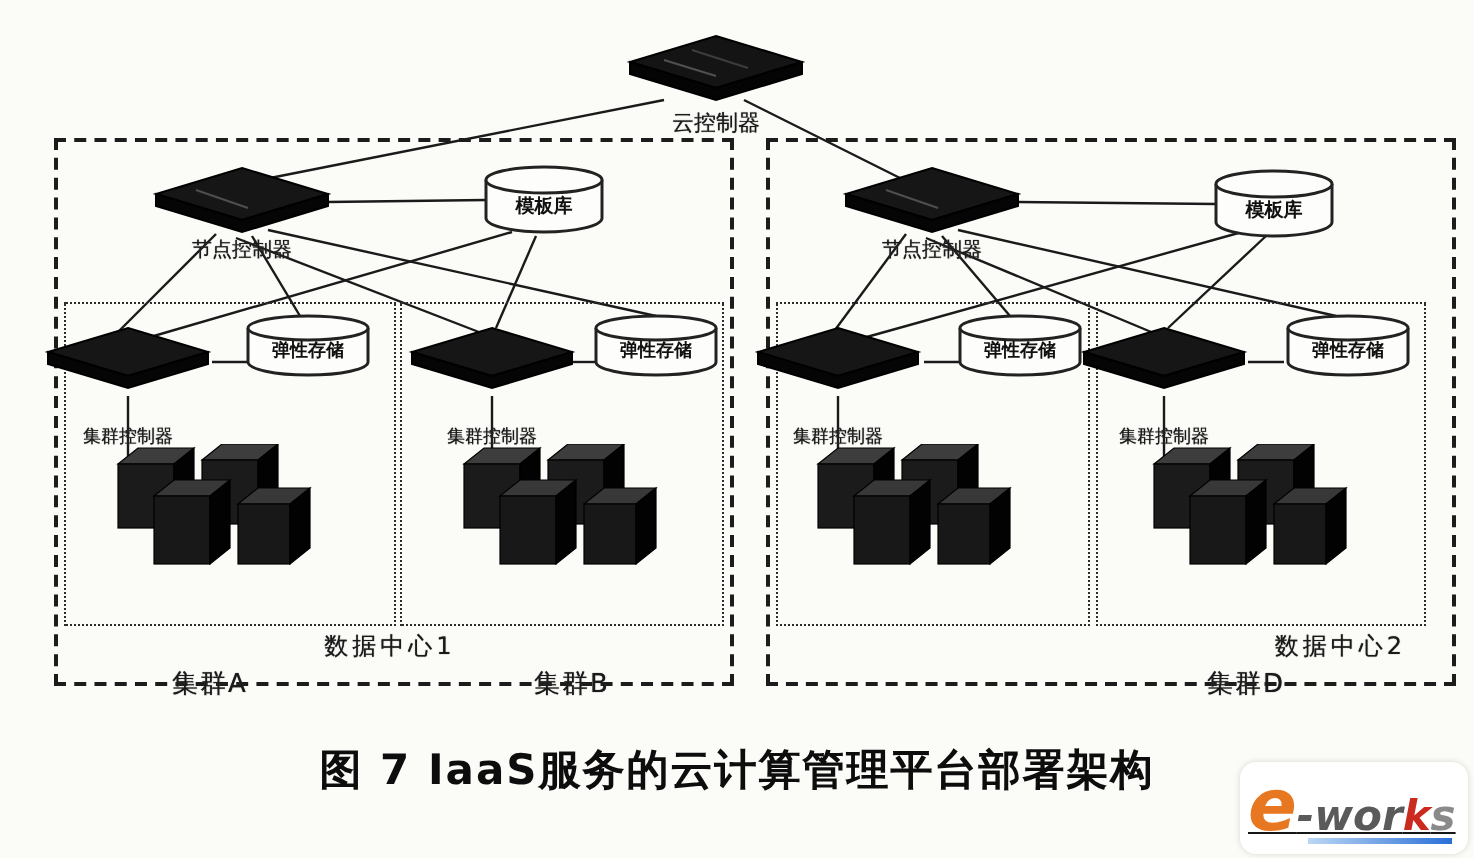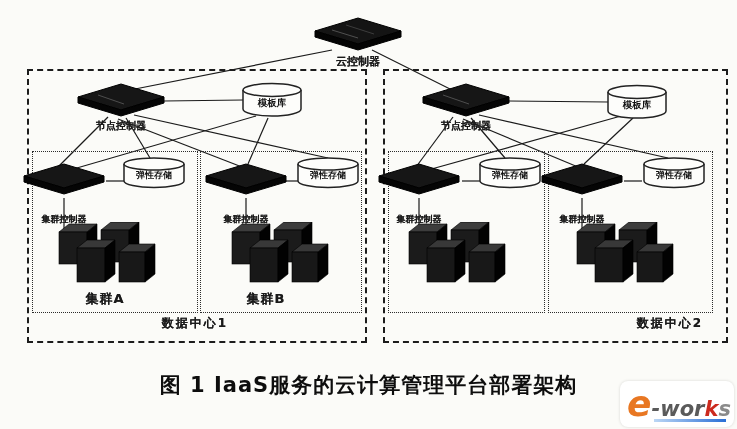--- a/index.html
+++ b/index.html
@@ -2,32 +2,32 @@
 <html><head>
 <meta charset="utf-8">
 <style>
   html,body{margin:0;padding:0;background:#fff;}
   .page{position:relative;width:737px;height:429px;background:#fbfbf8;overflow:hidden;
         font-family:"DejaVu Sans","Liberation Sans",sans-serif;color:#161616;}
   .wires{position:absolute;left:0;top:0;z-index:1;}
   .dc-box{position:absolute;border:2px dashed #1c1c1c;z-index:2;}
   .inner-box{position:absolute;border:1.6px dotted #2c2c2c;z-index:2;}
   .shape{position:absolute;z-index:3;}
-  .lbl{position:absolute;z-index:4;font-weight:bold;text-align:center;
+  .lbl{position:absolute;z-index:4;font-weight:normal;text-align:center;
        color:#1a1a1a;text-shadow:0 0 .5px #444;line-height:1.1;}
   .lbl-cloud{font-size:11px;}
   .lbl-node{font-size:10px;}
   .lbl-cc{font-size:9px;margin-top:15px;}
-  .lbl-cluster{font-size:13px;letter-spacing:1px;}
+  .lbl-cluster{font-size:13px;letter-spacing:1px;margin-top:44px;}
   .lbl-dc{font-size:12px;letter-spacing:2px;}
   .caption{position:absolute;left:0;top:371px;width:737px;text-align:center;z-index:5;
            font-weight:bold;font-size:21px;letter-spacing:1px;color:#0d0d0d;}
   .logo{position:absolute;left:620px;top:381px;width:114px;height:46px;z-index:6;
         background:#ffffff;border-radius:8px;box-shadow:0 0 3px rgba(0,0,0,.15);
-        display:flex;align-items:center;justify-content:center;padding-left:4px;box-sizing:border-box;}
+        display:flex;align-items:center;justify-content:flex-start;padding-left:4px;box-sizing:border-box;text-decoration:underline;}
   .logo-text{font-style:italic;font-weight:bold;white-space:nowrap;line-height:1;}
   .logo-e{color:#e87722;font-size:36px;}
   .logo-p1{color:#5a5a5a;font-size:21px;}
   .logo-p2{color:#cc2a1e;font-size:21px;}
   .logo-p3{color:#8a8a8a;font-size:21px;}
   .logo-bar{position:absolute;left:34px;bottom:5px;width:72px;height:3px;z-index:7;
             background:linear-gradient(90deg,#bcd7f5,#2a6fd6);}
   .cyl-text{font-weight:bold;fill:#111;}
 </style>
 </head>
@@ -178,21 +178,21 @@
         <rect x="56" y="8" width="28" height="32" fill="#1b1b1b"></rect>
         <polygon points="84,8 94,0 94,32 84,40" fill="#020202"></polygon>
       <polygon points="32,26 42,18 70,18 60,26" fill="#383838"></polygon>
         <rect x="32" y="26" width="28" height="34" fill="#181818"></rect>
         <polygon points="60,26 70,18 70,52 60,60" fill="#020202"></polygon>
       <polygon points="74,30 84,22 110,22 100,30" fill="#383838"></polygon>
         <rect x="74" y="30" width="26" height="30" fill="#181818"></rect>
         <polygon points="100,30 110,22 110,52 100,60" fill="#020202"></polygon>
     </g>
   </svg>
-  <div class="lbl lbl-cluster" style="left:206px;top:292px;width:120px;">集群B</div>
+  <div class="lbl lbl-cluster" style="left:226px;top:292px;width:120px;">集群B</div>
 
   <svg class="shape" style="left:395px;top:222px;" width="120" height="66" viewBox="0 0 120 66">
     <g stroke="#000" stroke-width="0.6">
       <polygon points="14,10 24,2 52,2 42,10" fill="#3d3d3d"></polygon>
         <rect x="14" y="10" width="28" height="32" fill="#1b1b1b"></rect>
         <polygon points="42,10 52,2 52,34 42,42" fill="#020202"></polygon>
       <polygon points="56,8 66,0 94,0 84,8" fill="#3d3d3d"></polygon>
         <rect x="56" y="8" width="28" height="32" fill="#1b1b1b"></rect>
         <polygon points="84,8 94,0 94,32 84,40" fill="#020202"></polygon>
       <polygon points="32,26 42,18 70,18 60,26" fill="#383838"></polygon>
@@ -213,25 +213,26 @@
         <rect x="56" y="8" width="28" height="32" fill="#1b1b1b"></rect>
         <polygon points="84,8 94,0 94,32 84,40" fill="#020202"></polygon>
       <polygon points="32,26 42,18 70,18 60,26" fill="#383838"></polygon>
         <rect x="32" y="26" width="28" height="34" fill="#181818"></rect>
         <polygon points="60,26 70,18 70,52 60,60" fill="#020202"></polygon>
       <polygon points="74,30 84,22 110,22 100,30" fill="#383838"></polygon>
         <rect x="74" y="30" width="26" height="30" fill="#181818"></rect>
         <polygon points="100,30 110,22 110,52 100,60" fill="#020202"></polygon>
     </g>
   </svg>
+  <div class="lbl lbl-cluster" style="left:563px;top:292px;width:120px;">集群D</div>
 
   <div class="lbl lbl-dc" style="left:27px;top:317px;width:336px;">数据中心1</div>
   <div class="lbl lbl-dc" style="left:383px;top:317px;width:320px;text-align:right;">数据中心2</div>
 
-  <div class="caption">图 1 IaaS服务的云计算管理平台部署架构</div>
+  <div class="caption">图 7 IaaS服务的云计算管理平台部署架构</div>
 
   <div class="logo">
     <span class="logo-text">
       <span class="logo-e">e</span><span class="logo-p1">-wor</span><span class="logo-p2">k</span><span class="logo-p3">s</span>
     </span>
     <span class="logo-bar"></span>
   </div>
 
 </div>
 

